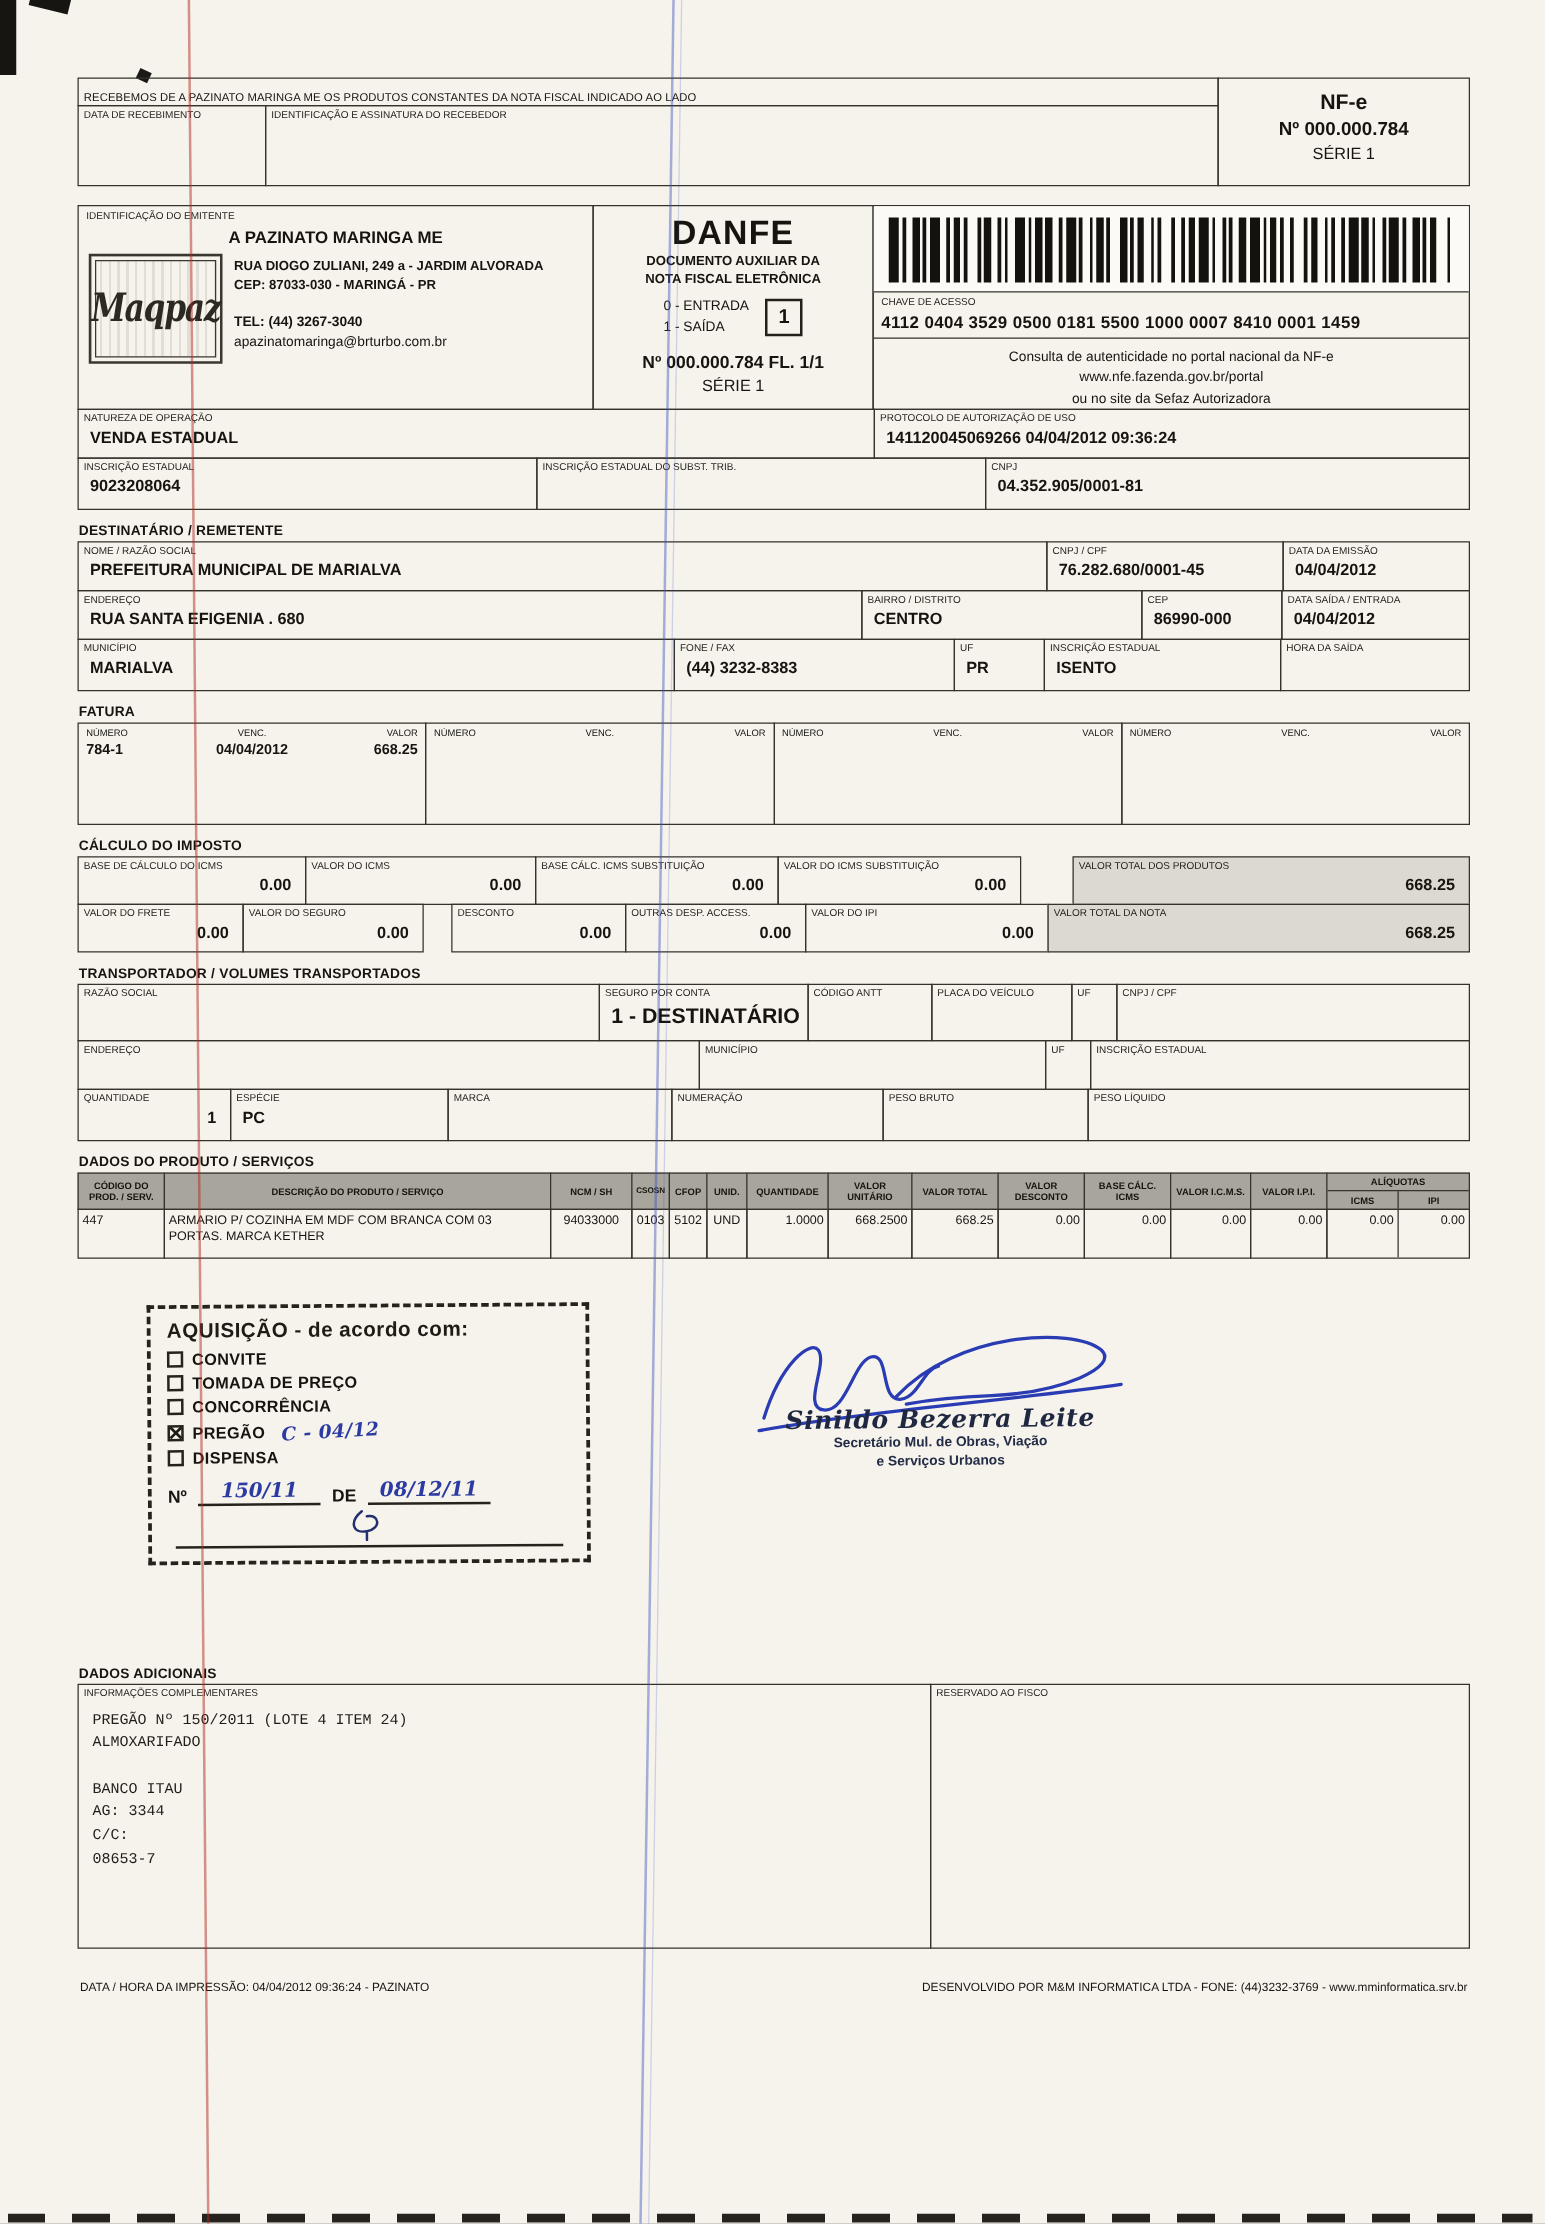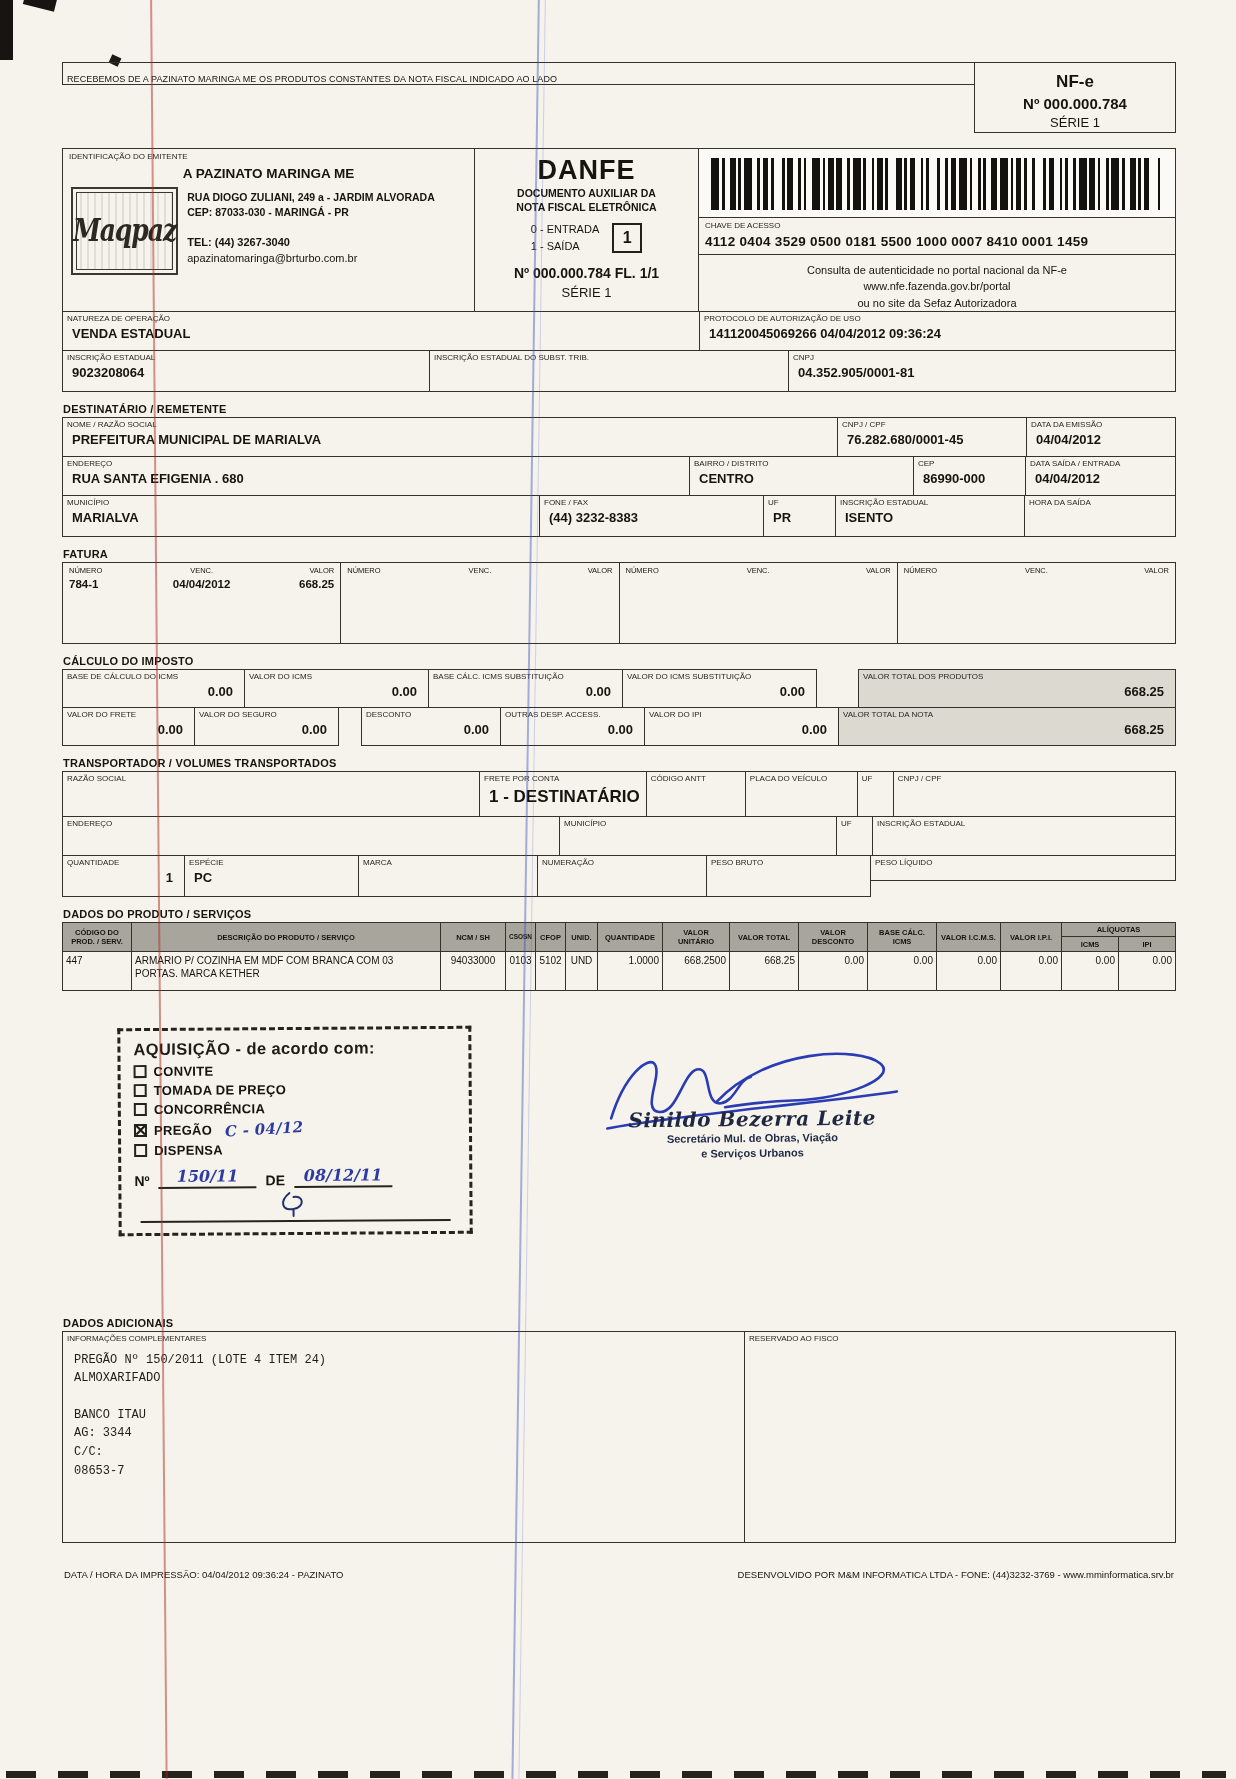--- a/index.html
+++ b/index.html
@@ -123,20 +123,28 @@
   <div class="corner-b"></div>
   <div class="pen-dot"></div>
 
   <div class="content">
 
     <div class="frow">
       <div class="canhoto-left">
         <div class="cell statement">
           <span class="stmt">RECEBEMOS DE A PAZINATO MARINGA ME OS PRODUTOS CONSTANTES DA NOTA FISCAL INDICADO AO LADO</span>
         </div>
+        <div class="frow mt">
+          <div class="cell" style="flex:0 0 151px; height:65px;">
+            <div class="lbl">DATA DE RECEBIMENTO</div>
+          </div>
+          <div class="cell" style="flex:1; height:65px;">
+            <div class="lbl">IDENTIFICAÇÃO E ASSINATURA DO RECEBEDOR</div>
+          </div>
+        </div>
       </div>
       <div class="cell canhoto-nfe">
         <div class="nfe-t">NF-e</div>
         <div class="nfe-n">Nº 000.000.784</div>
         <div class="nfe-s">SÉRIE 1</div>
       </div>
     </div>
 
     <div class="frow emit-row">
       <div class="cell emit-cell">
@@ -497,21 +505,21 @@
       </div>
     </div>
 
     <div class="sec-title">TRANSPORTADOR / VOLUMES TRANSPORTADOS</div>
     <div class="frow">
       <div class="cell" style="flex:0 0 418px; height:46px;">
         <div class="lbl">RAZÃO SOCIAL</div>
         <div class="val"></div>
       </div>
       <div class="cell" style="flex:0 0 145px; height:46px;">
-        <div class="lbl">FRETE POR CONTA</div>
+        <div class="lbl">SEGURO POR CONTA</div>
         <div class="val" style="font-size:17px;">1 - DESTINATÁRIO</div>
       </div>
       <div class="cell" style="flex:0 0 100px; height:46px;">
         <div class="lbl">CÓDIGO ANTT</div>
         <div class="val"></div>
       </div>
       <div class="cell" style="flex:0 0 113px; height:46px;">
         <div class="lbl">PLACA DO VEÍCULO</div>
         <div class="val"></div>
       </div>
@@ -556,21 +564,21 @@
         <div class="val"></div>
       </div>
       <div class="cell" style="flex:0 0 170px; height:42px;">
         <div class="lbl">NUMERAÇÃO</div>
         <div class="val"></div>
       </div>
       <div class="cell" style="flex:0 0 165px; height:42px;">
         <div class="lbl">PESO BRUTO</div>
         <div class="val"></div>
       </div>
-      <div class="cell" style="flex:1; height:26px;">
+      <div class="cell" style="flex:1; height:42px;">
         <div class="lbl">PESO LÍQUIDO</div>
         <div class="val"></div>
       </div>
     </div>
 
     <div class="sec-title">DADOS DO PRODUTO / SERVIÇOS</div>
     <div>
       <div class="frow">
         <div class="ph" style="flex:0 0 70px;">CÓDIGO DO PROD. / SERV.</div>
         <div class="ph" style="flex:0 0 310px;">DESCRIÇÃO DO PRODUTO / SERVIÇO</div>

